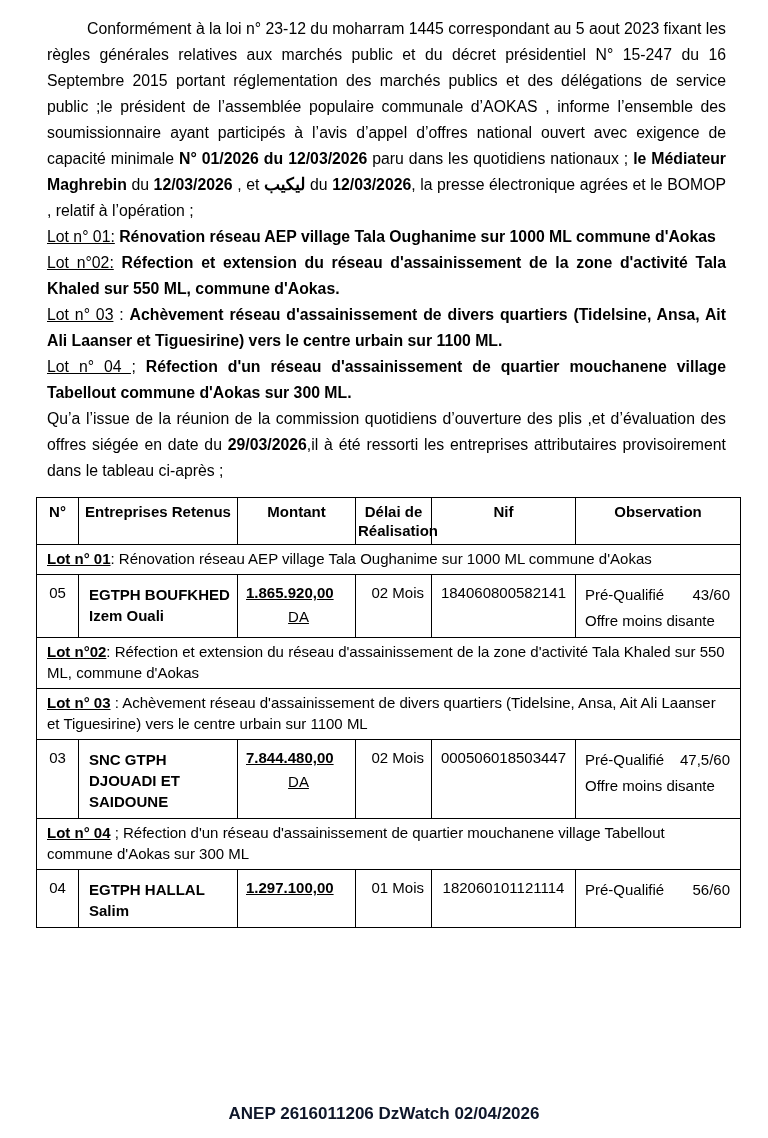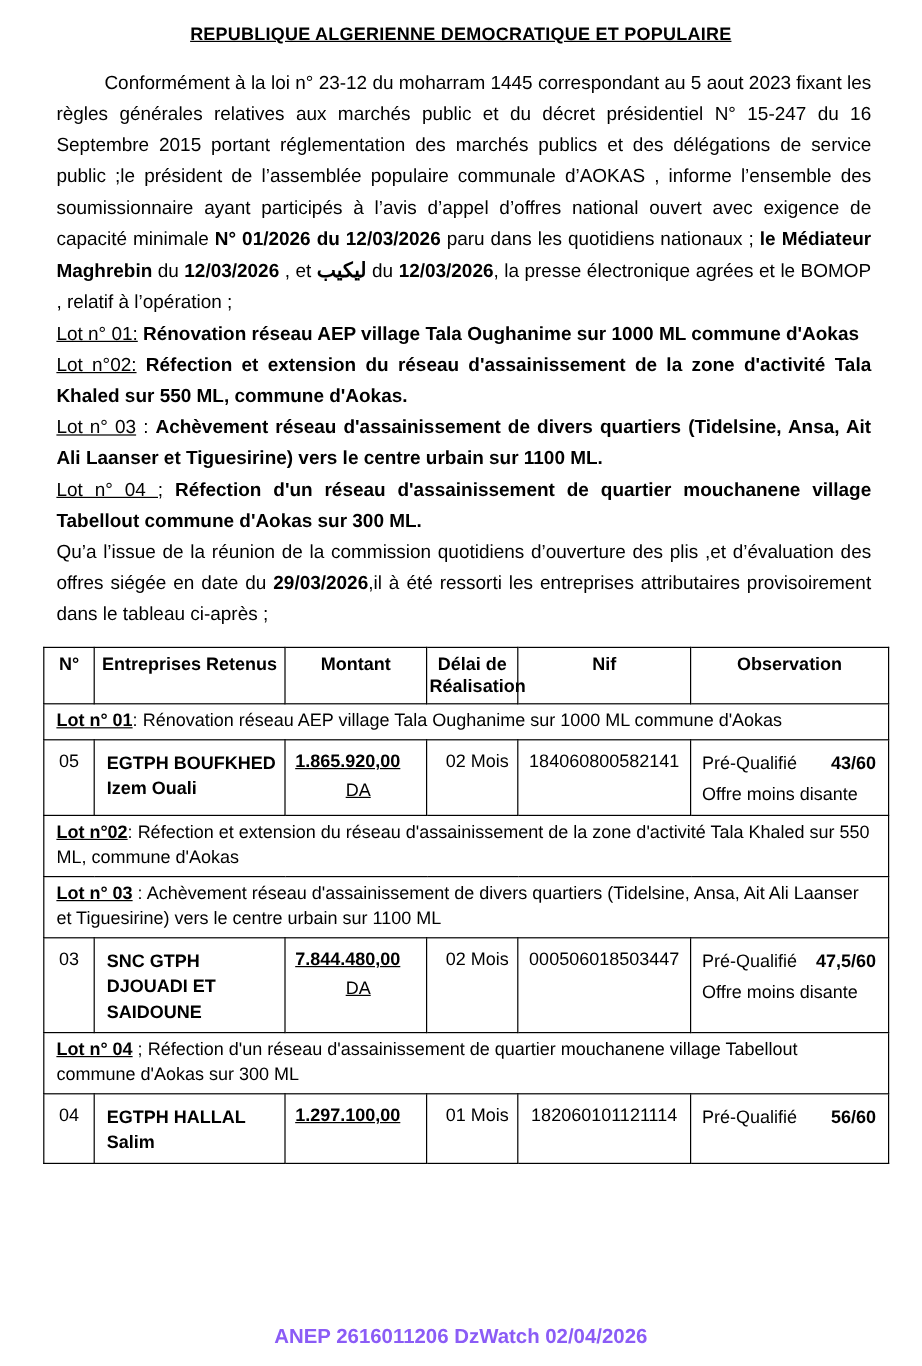--- a/index.html
+++ b/index.html
@@ -52,34 +52,33 @@
   td.lot-cell{padding:3px 8px 5px 10px;line-height:21px;text-align:left;}
   td.c-num{text-align:center;padding:9px 2px;}
   td.c-ent{font-weight:bold;padding:9px 6px 6px 10px;line-height:21px;}
   td.c-mont{padding:9px 4px 6px 8px;text-decoration:underline;}
   td.c-mont .amount{font-weight:bold;}
   td.c-mont .cur{text-align:center;margin-top:7px;}
   td.c-delai{text-align:right;padding:9px 7px 6px 2px;}
   td.c-nif{text-align:center;padding:9px 2px 6px 2px;}
   td.c-obs{padding:9px 8px 6px 9px;line-height:21px;}
   td.c-obs .line1{display:flex;justify-content:space-between;align-items:baseline;}
-  td.c-obs .score{font-weight:bold;padding-right:2px;}
+  td.c-obs .score{font-weight:normal;padding-right:2px;}
   td.c-obs .line2{margin-top:5px;}
 
   .footer{
     position:absolute;left:0;bottom:14px;width:100%;
     text-align:center;font-size:17px;font-weight:bold;
   }
 </style>
 </head>
 <body>
 
 <div class="page">
 
-  <div class="hline1">REPUBLIQUE ALGERIENNE DEMOCRATIQUE ET POPULAIRE</div>
 
 
 
   <div class="bodytext">
     <p class="p-intro"><span>Conformément à la loi n° 23-12 du moharram 1445 correspondant au 5 aout 2023 fixant les règles générales relatives aux marchés public et du décret présidentiel N° 15-247 du 16 Septembre 2015 portant réglementation des marchés publics et des délégations de service public ;le président de l’assemblée populaire communale d’AOKAS , informe l’ensemble des soumissionnaire ayant participés à l’avis d’appel d’offres national ouvert avec exigence de capacité minimale </span><span class="b">N° 01/2026 du 12/03/2026</span><span> paru dans les quotidiens nationaux ; </span><span class="b">le Médiateur Maghrebin</span><span> du </span><span class="b">12/03/2026</span><span> , et </span><span class="b ar">ليكيب</span><span>  du </span><span class="b">12/03/2026</span><span>, la presse électronique agrées et le BOMOP , relatif à l’opération ;</span></p>
     <div>
         <p class="lot-line"><span class="u">Lot n° 01:</span><span> </span><span class="b">Rénovation réseau AEP village  Tala Oughanime sur 1000 ML commune d'Aokas</span></p>
         <p class="lot-line"><span class="u">Lot n°02:</span><span> </span><span class="b">Réfection et extension du réseau d'assainissement de la zone d'activité Tala Khaled sur  550 ML, commune d'Aokas.</span></p>
         <p class="lot-line"><span class="u">Lot n° 03</span><span> : </span><span class="b">Achèvement réseau d'assainissement de divers quartiers (Tidelsine, Ansa, Ait Ali Laanser et Tiguesirine) vers le centre urbain sur 1100 ML.</span></p>
         <p class="lot-line"><span class="u">Lot n° 04 ;</span><span> </span><span class="b">Réfection d'un réseau d'assainissement de quartier mouchanene village Tabellout commune d'Aokas sur 300 ML.</span></p>
@@ -164,15 +163,15 @@
           <td class="c-obs">
             <div class="line1">
               <span>Pré-Qualifié</span>
               <span class="score">56/60</span>
             </div>
           </td>
         </tr>
       </tbody>
   </table>
 
-  <div class="footer" style="color: #8b5cf6;">ANEP 2616011206 DzWatch 02/04/2026</div>
+  <div class="footer" style="color: #0f172a;">ANEP 2616011206 DzWatch 02/04/2026</div>
 
 </div>
 
 </body></html>

